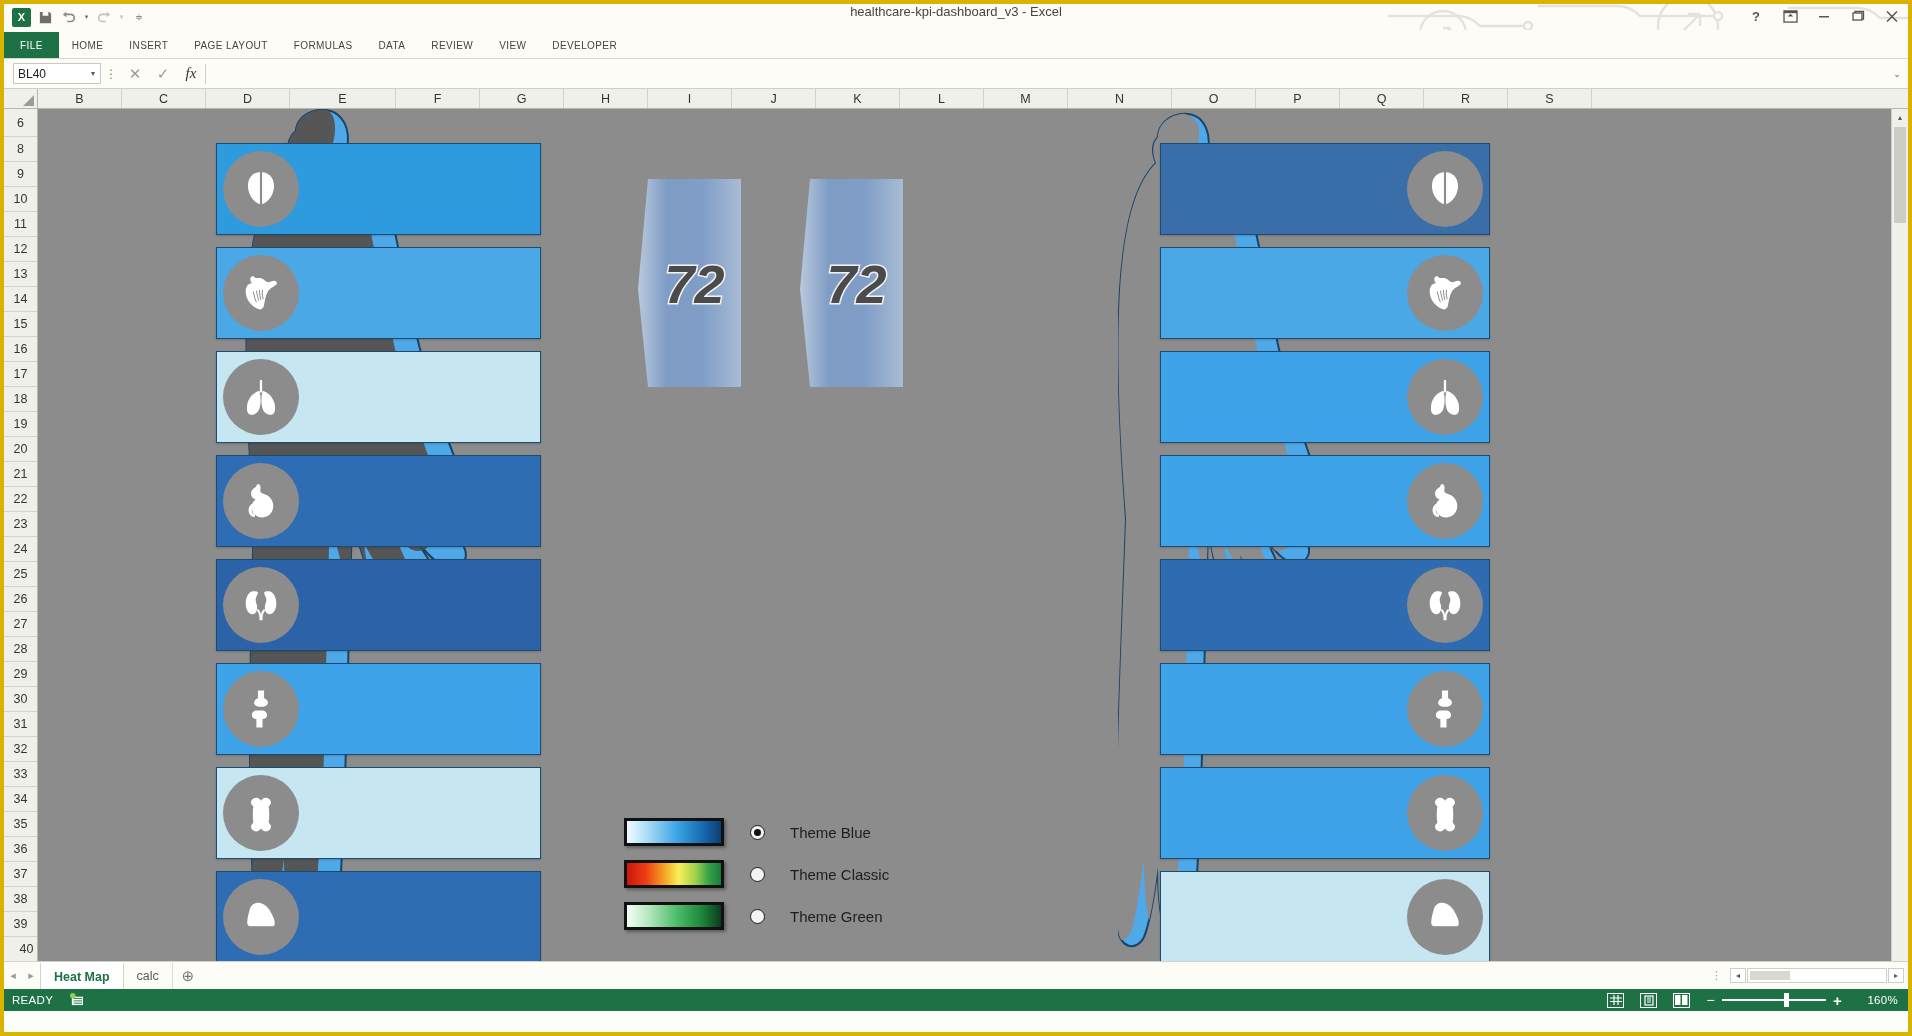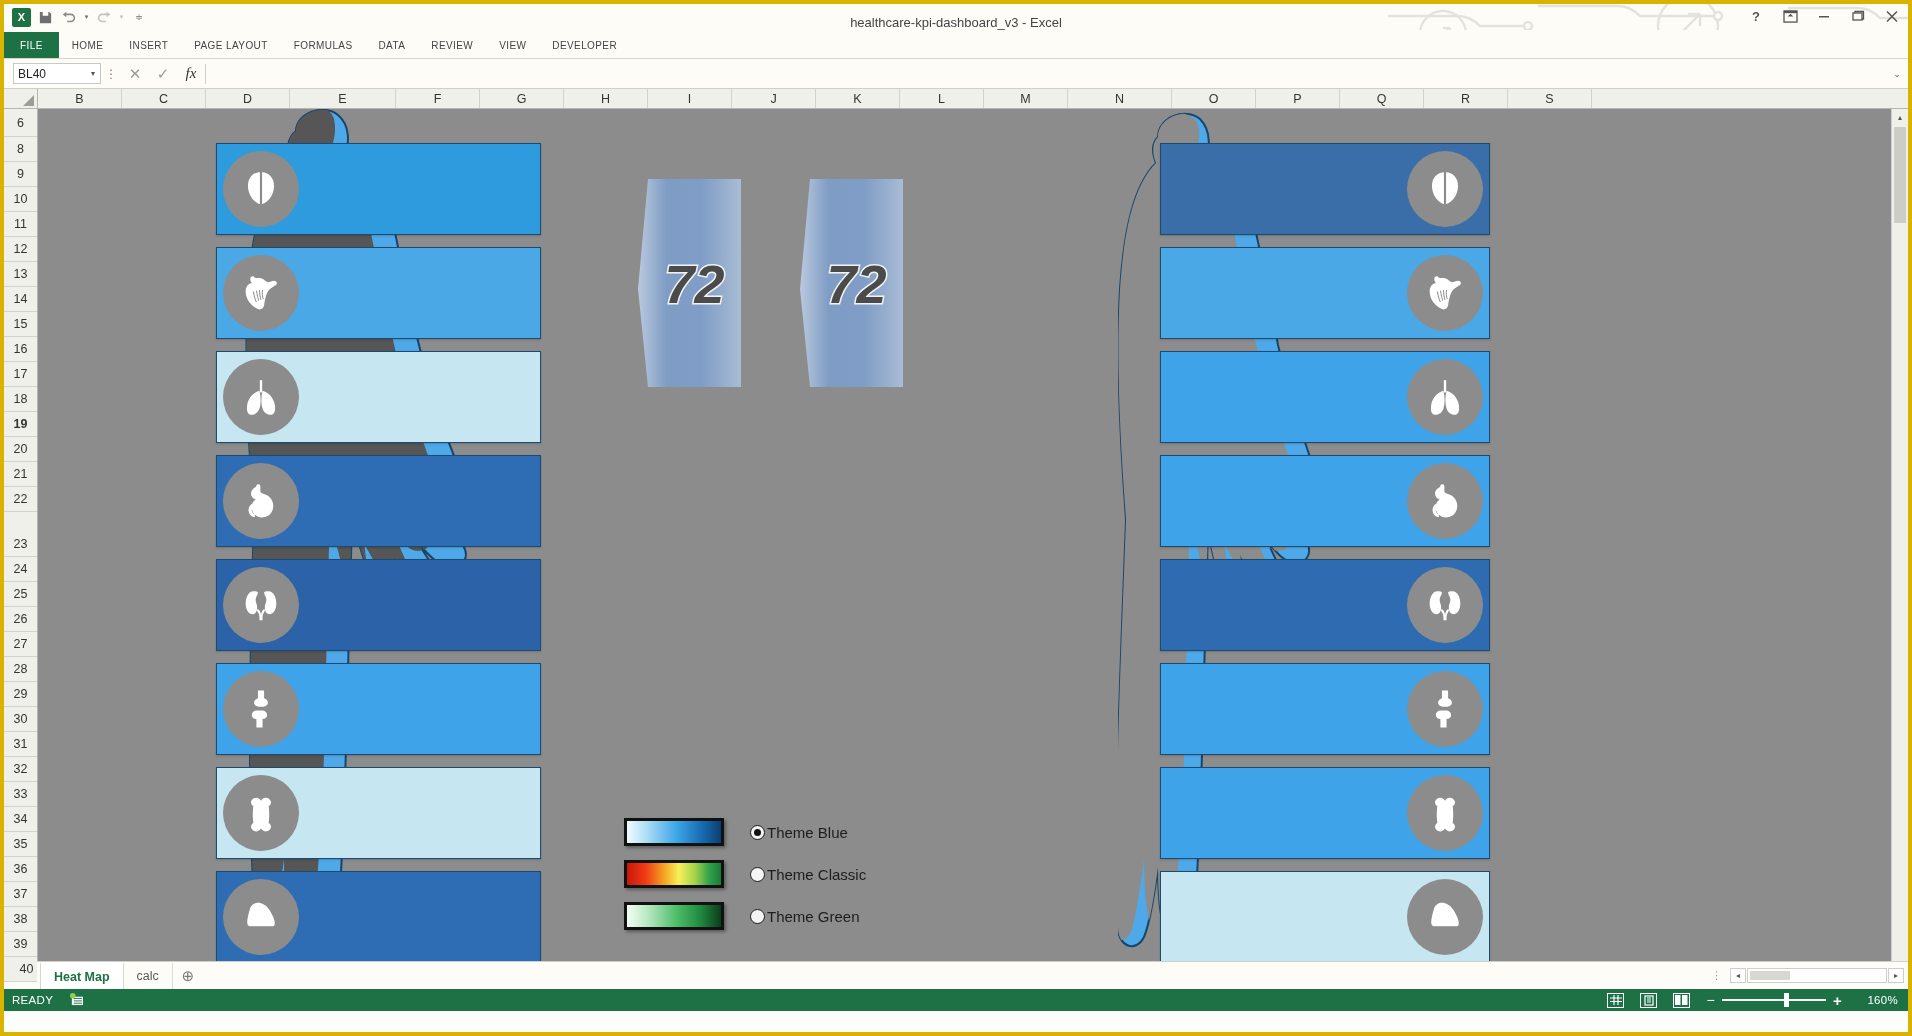--- a/index.html
+++ b/index.html
@@ -29,21 +29,21 @@
   .qat { display:flex; align-items:center; gap:2px; padding-left:6px; height:26px; }
   .qbtn { width:22px; height:20px; display:flex; align-items:center; justify-content:center;
           color:#6d6d6d; font-size:13px; }
   .xl-logo {
     width:19px;height:19px;background:#1e7145;border-radius:2px;
     color:#fff;font-size:11px;font-weight:bold;display:flex;align-items:center;justify-content:center;
     font-family:"Liberation Sans",sans-serif; letter-spacing:-1px;
   }
   .qbtn svg { display:block; }
   #titletext {
-    position:absolute; left:0; right:0; top:11px; text-align:center;
+    position:absolute; left:0; right:0; top:0; text-align:center;
     font-size:13px; color:#444; pointer-events:none;
   }
   
   #deco {
     position:absolute; right:0; top:0; width:520px; height:54px; overflow:hidden; opacity:.55;
   }
   #wincontrols {
     position:absolute; right:6px; top:2px; display:flex; align-items:center; gap:14px;
     color:#555; font-size:14px;
   }
@@ -123,21 +123,21 @@
   .swatch {
     width:100px; height:28px; border:3px solid #111;
     box-shadow:2px 2px 3px rgba(0,0,0,.35);
   }
   .radio-wrap { display:flex; align-items:center; margin-left:26px; }
   .radio {
     width:15px;height:15px;border-radius:50%;background:#f4f4f4;border:1.5px solid #1a1a1a;
     display:flex;align-items:center;justify-content:center;
   }
   .radio.sel::after{ content:""; width:7px;height:7px;border-radius:50%;background:#111; }
-  .radio-label { font-size:15px; color:#1d1d1d; margin-left:2px; }
+  .radio-label { font-size:15px; color:#1d1d1d; margin-left:25px; }
 
   
   #tabbar {
     height:28px; background:#fdfcf7; display:flex; align-items:center;
     border-top:1px solid #d0d0cb;
   }
   .navbtn { width:18px; text-align:center; color:#9a9a9a; font-size:11px; }
   .sheet-tab {
     font-size:12.5px; color:#5a5a5a; padding:0 13px; height:26px;
     display:flex; align-items:center; border-right:1px solid #dcdcd7;
@@ -312,25 +312,25 @@
         <div class="rowcell" style="height: 25px;">9</div>
         <div class="rowcell" style="height: 25px;">10</div>
         <div class="rowcell" style="height: 25px;">11</div>
         <div class="rowcell" style="height: 25px;">12</div>
         <div class="rowcell" style="height: 25px;">13</div>
         <div class="rowcell" style="height: 25px;">14</div>
         <div class="rowcell" style="height: 25px;">15</div>
         <div class="rowcell" style="height: 25px;">16</div>
         <div class="rowcell" style="height: 25px;">17</div>
         <div class="rowcell" style="height: 25px;">18</div>
-        <div class="rowcell" style="height: 25px; font-weight: bold;">19</div>
+        <div class="rowcell" style="height: 25px;">19</div>
         <div class="rowcell" style="height: 25px;">20</div>
         <div class="rowcell" style="height: 25px;">21</div>
         <div class="rowcell" style="height: 25px;">22</div>
-        <div class="rowcell" style="height: 25px; margin-top: 20px;">23</div>
+        <div class="rowcell" style="height: 25px;">23</div>
         <div class="rowcell" style="height: 25px;">24</div>
         <div class="rowcell" style="height: 25px;">25</div>
         <div class="rowcell" style="height: 25px;">26</div>
         <div class="rowcell" style="height: 25px;">27</div>
         <div class="rowcell" style="height: 25px;">28</div>
         <div class="rowcell" style="height: 25px;">29</div>
         <div class="rowcell" style="height: 25px;">30</div>
         <div class="rowcell" style="height: 25px;">31</div>
         <div class="rowcell" style="height: 25px;">32</div>
         <div class="rowcell" style="height: 25px;">33</div>

